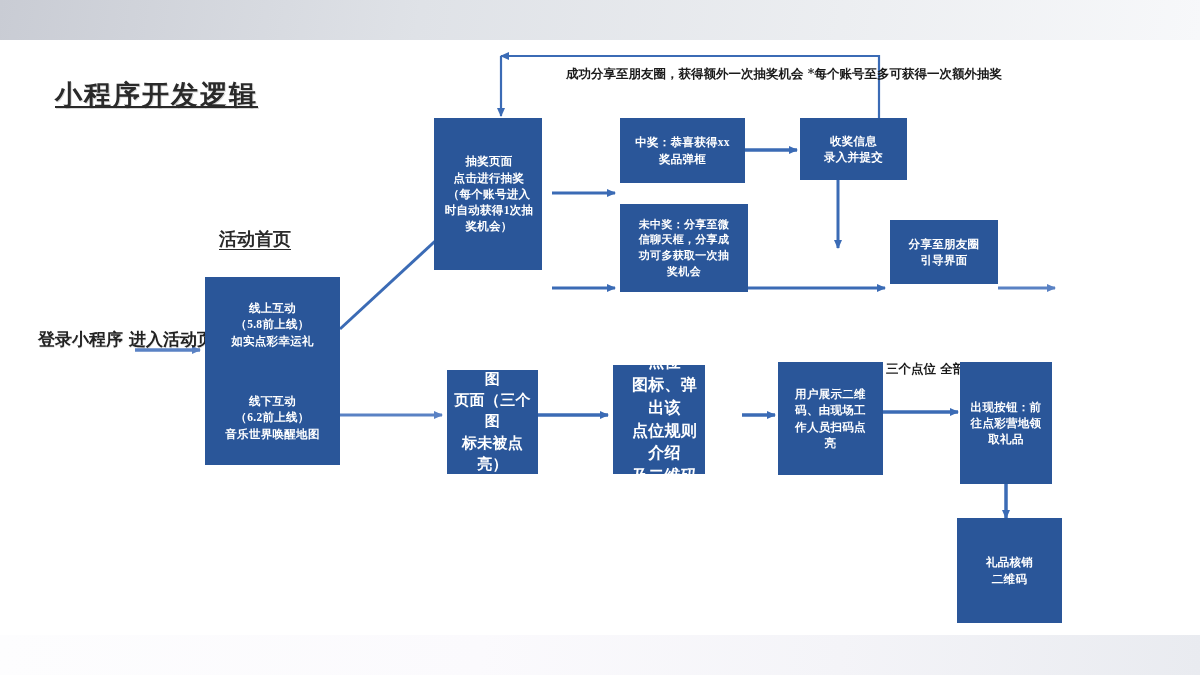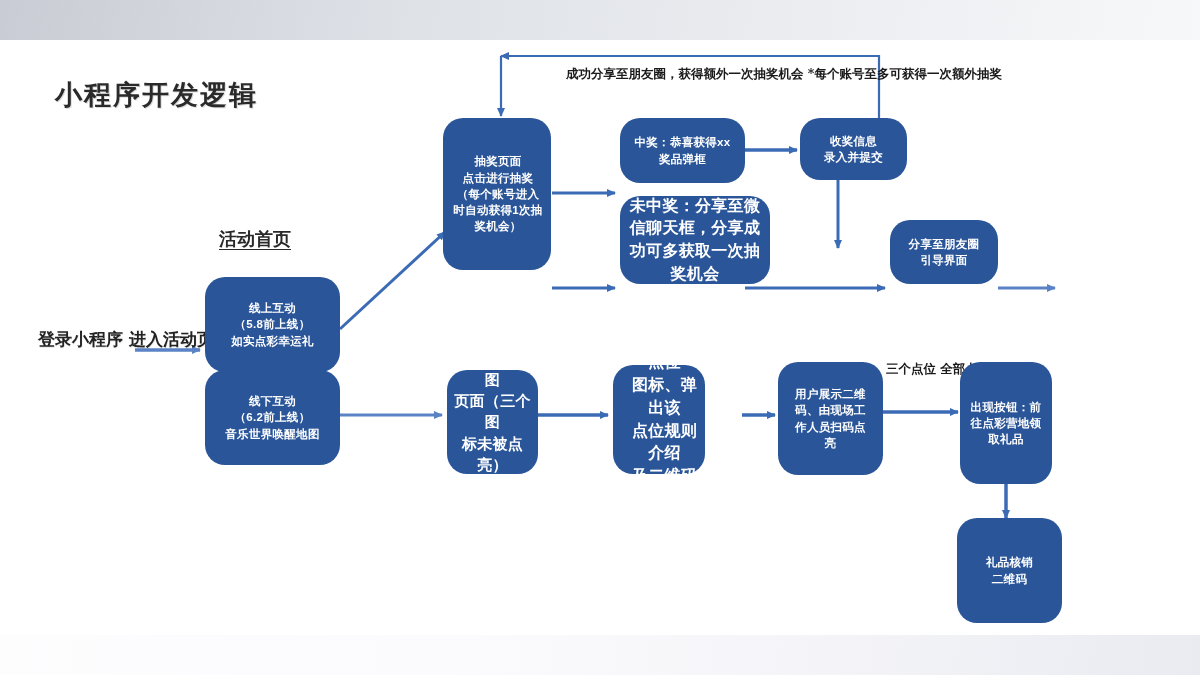--- a/index.html
+++ b/index.html
@@ -39,20 +39,21 @@
   .title {
     position: absolute;
     left: 55px; top: 37px;
     font-size: 27px;
     font-weight: bold;
     color: #2a2a2a;
     letter-spacing: 2px;
     font-family: "DejaVu Serif", "Liberation Serif", serif;
     text-shadow: 1px 1px 0 rgba(0,0,0,0.15);
     white-space: nowrap;
+    text-decoration: underline;
   }
 
   
   .section-head {
     position: absolute;
     font-size: 18px;
     font-weight: bold;
     color: #2a2a2a;
     font-family: "DejaVu Serif", "Liberation Serif", serif;
     text-decoration: underline;
@@ -75,26 +76,25 @@
   
   .node {
     position: absolute;
     background: #2a5699;
     color: #ffffff;
     display: flex;
     align-items: center;
     justify-content: center;
     text-align: center;
     box-sizing: border-box;
-    font-family: Liberation Sans, sans-serif;
+    font-family: Liberation Serif, serif;
     font-weight: bold;
     line-height: 1.42;
     letter-spacing: 0.3px;
     padding: 3px 6px;
-    border-radius: 20px;
   }
   .node span { display: block; width: 100%; }
 
   
   .annot {
     position: absolute;
     font-size: 12.5px;
     font-weight: bold;
     color: #1a1a1a;
     font-family: "DejaVu Serif", "Liberation Serif", serif;
@@ -197,38 +197,38 @@
     </div>
 
     <div class="node" style="left:205px; top:330px; width:135px; height:95px; font-size:11.5px;">
       <div>
         <span>线下互动</span>
         <span>（6.2前上线）</span>
         <span>音乐世界唤醒地图</span>
       </div>
     </div>
 
-    <div class="node" style="left:443px; top:78px; width:108px; height:152px; font-size:11.5px;padding-left:8px;">
+    <div class="node" style="left:434px; top:78px; width:108px; height:152px; font-size:11.5px;padding-left:8px;">
       <div>
         <span>抽奖页面</span>
         <span>点击进行抽奖</span>
         <span>（每个账号进入</span>
         <span>时自动获得1次抽</span>
         <span>奖机会）</span>
       </div>
     </div>
 
     <div class="node" style="left:620px; top:78px; width:125px; height:65px; font-size:11.5px;">
       <div>
         <span>中奖：恭喜获得xx</span>
         <span>奖品弹框</span>
       </div>
     </div>
 
-    <div class="node" style="left:620px; top:156px; width:150px; height:88px; font-size:16px;">
+    <div class="node" style="left:620px; top:164px; width:128px; height:88px; font-size:11px;">
       <div>
         <span>未中奖：分享至微</span>
         <span>信聊天框，分享成</span>
         <span>功可多获取一次抽</span>
         <span>奖机会</span>
       </div>
     </div>
 
     <div class="node" style="left:800px; top:78px; width:107px; height:62px; font-size:11.5px;">
       <div>

